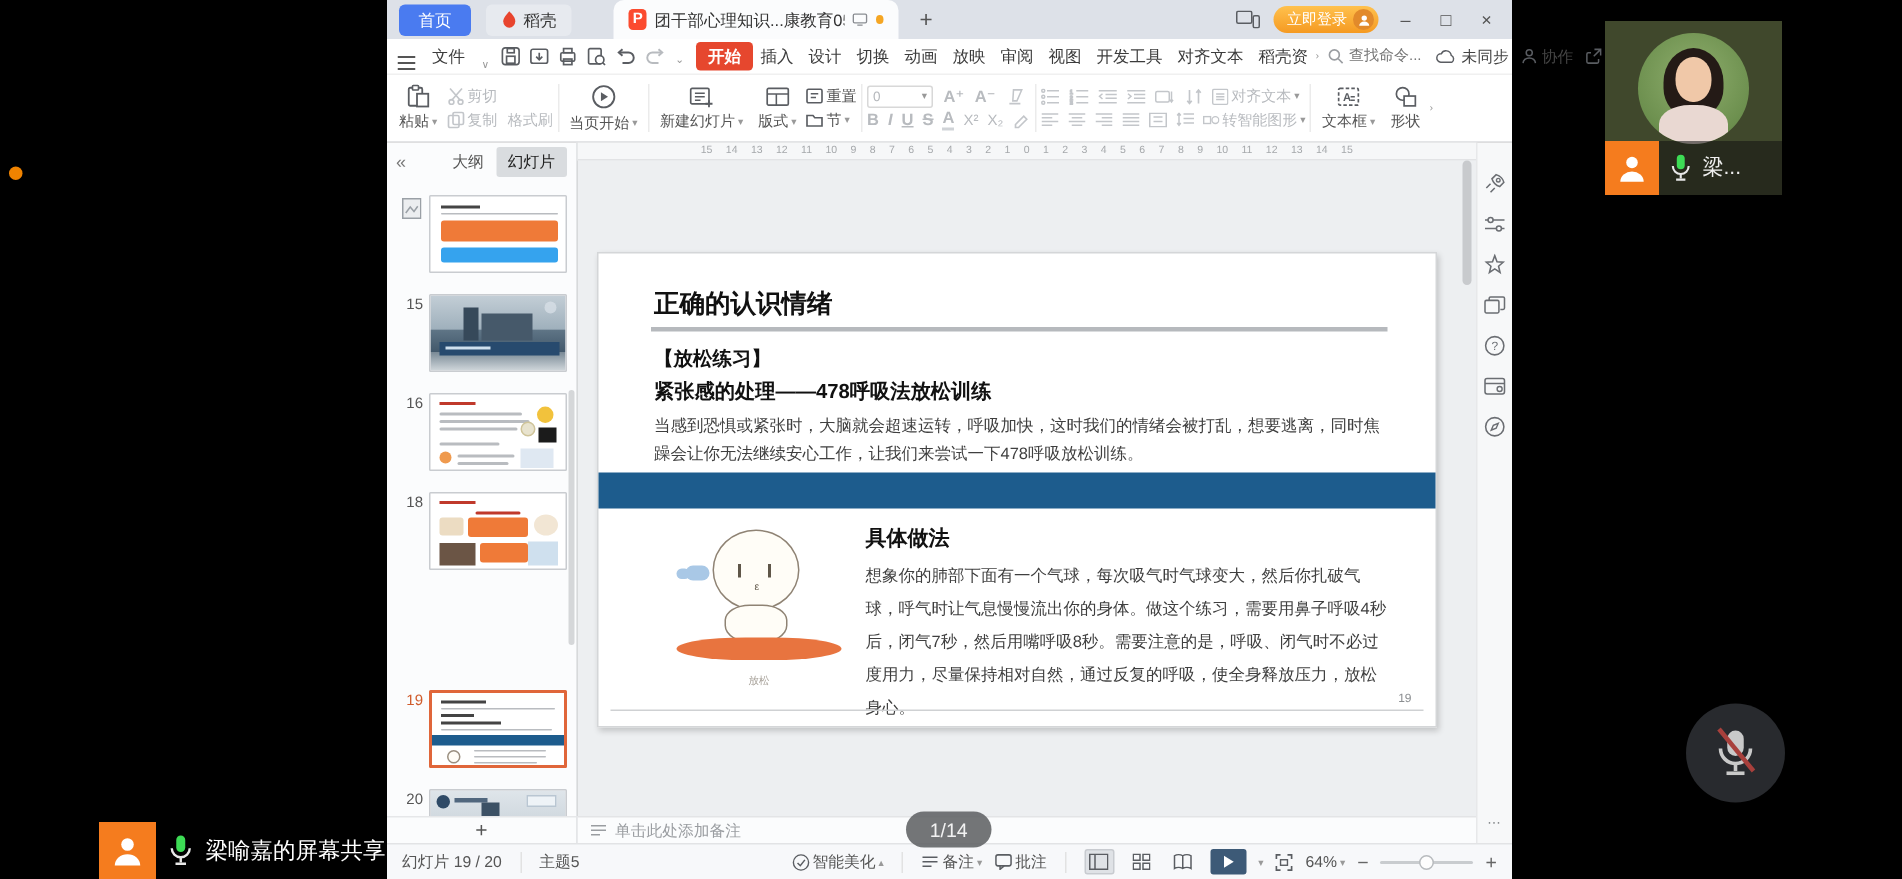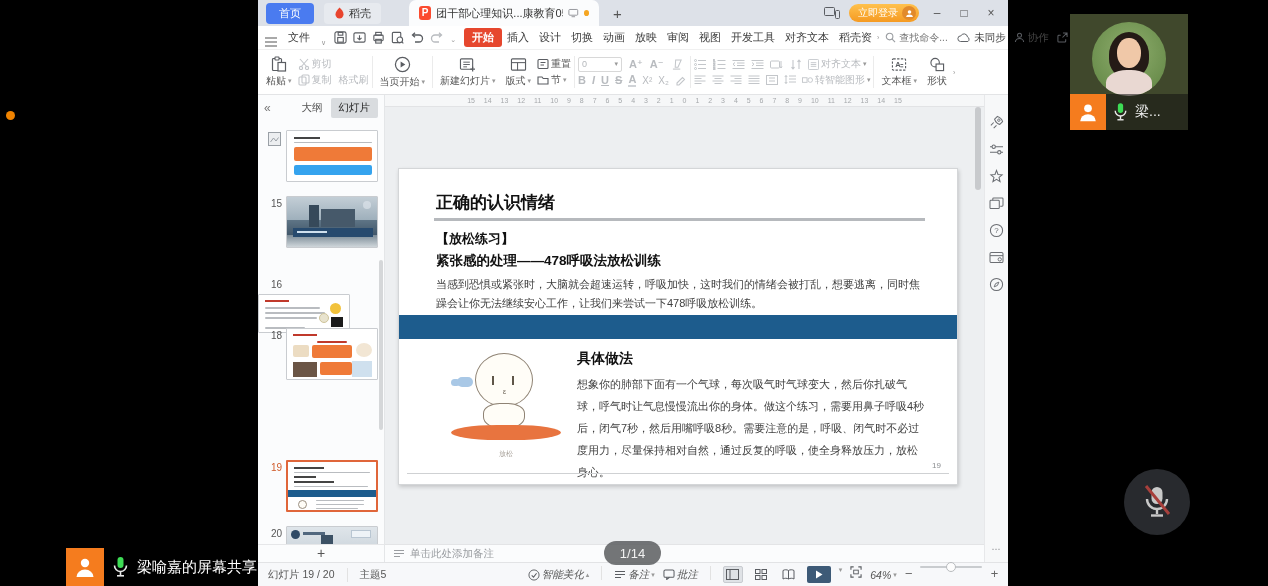--- a/index.html
+++ b/index.html
@@ -120,21 +120,21 @@
   
   .rstrip { position:absolute; right:0; top:95px; width:24px; bottom:24px; background:#f7f8f9;
     border-left:1px solid #e7e8ea; display:flex; flex-direction:column; align-items:center;
     padding-top:20px; gap:13px; }
   .rstrip .more { position:absolute; bottom:8px; color:#8a8d90; font-size:9px; letter-spacing:1px; }
 
   
   .statusbar { position:absolute; left:0; right:0; bottom:0; height:24px; background:#f7f8fa;
     border-top:1px solid #e2e3e5; display:flex; align-items:center; font-size:10.5px; color:#555;
     padding:0 10px; gap:8px; }
-  .st-right { margin-left:auto; display:flex; gap:8px;font-style:italic; }
+  .st-right { margin-left:auto; display:flex; align-items:center; gap:8px; }
   .viewbox { width:20px; height:17px; display:flex; align-items:center; justify-content:center; border-radius:2px; }
   .viewbox.on { background:#dfe2e6; border:1px solid #c8cbd0; }
   .playbtn { width:24px; height:17px; background:#3d5a77; border-radius:2px; display:flex;
     align-items:center; justify-content:center; }
   .slider { width:62px; height:2px; background:#c9cccf; border-radius:1px; position:relative; }
   .slider .knob { position:absolute; left:26px; top:-4px; width:10px; height:10px; background:#fdfdfd;
     border:1px solid #b8bbbe; border-radius:50%; }
 
   
   .page-pill { position:absolute; left:604px; top:541px; width:57px; height:24px; border-radius:12px;
@@ -524,21 +524,21 @@
       <div class="thumb-num">15</div>
       <div class="thumb-box" style="background:linear-gradient(180deg,#c3ced6 0%,#9fb0bc 45%,#5f7586 46%,#42586b 75%,#7b8b97 76%,#cfd6da 100%);">
         <div style="position:absolute;left:22px;top:8px;width:10px;height:22px;background:#36495a;"></div>
         <div style="position:absolute;left:34px;top:12px;width:34px;height:18px;background:#46596a;"></div>
         <div style="position:absolute;left:6px;top:31px;width:80px;height:9px;background:#274a6e;"></div>
         <div style="position:absolute;left:10px;top:34px;width:30px;height:2px;background:#cfe0ee;"></div>
         <div style="position:absolute;right:6px;top:4px;width:8px;height:8px;border-radius:50%;background:#dbe3e9;opacity:.7;"></div>
       </div>
     </div>
 
-    <div class="thumb-row" style="top:182px;flex-direction:column;">
+    <div class="thumb-row" style="top:167px;">
       <div class="thumb-num">16</div>
       <div class="thumb-box">
         <div class="mini-title red" style="left:6px;top:5px;width:24px;"></div>
         <div class="mini-line" style="left:6px;top:12px;width:55px;"></div>
         <div class="mini-line" style="left:6px;top:17px;width:60px;"></div>
         <div class="mini-line" style="left:6px;top:22px;width:52px;"></div>
         <div style="position:absolute;right:8px;top:8px;width:11px;height:11px;border-radius:50%;background:#f2c23c;"></div>
         <div style="position:absolute;right:20px;top:18px;width:10px;height:10px;border-radius:50%;background:#e8e3ce;border:1px solid #cfc49a;"></div>
         <div style="position:absolute;right:6px;top:22px;width:12px;height:10px;background:#1b1b1b;"></div>
         <div class="mini-line" style="left:6px;top:32px;width:40px;"></div>

